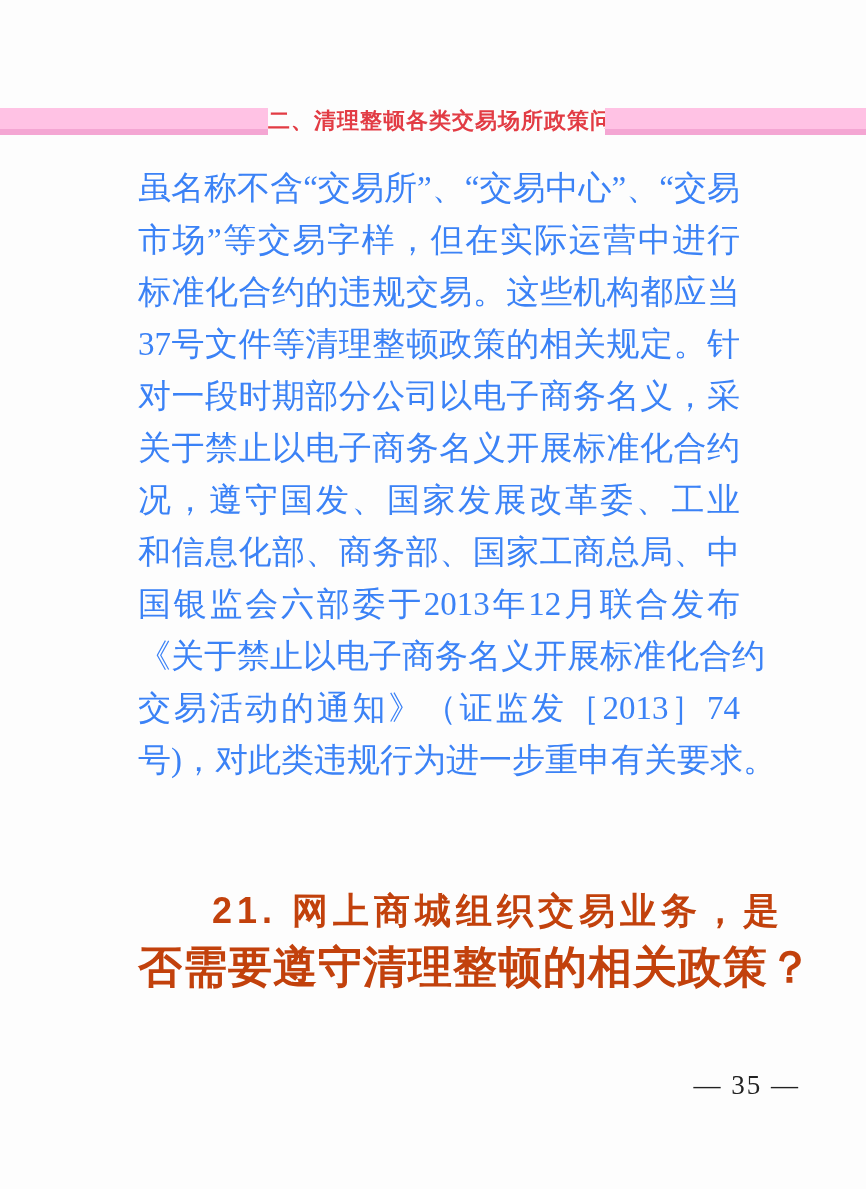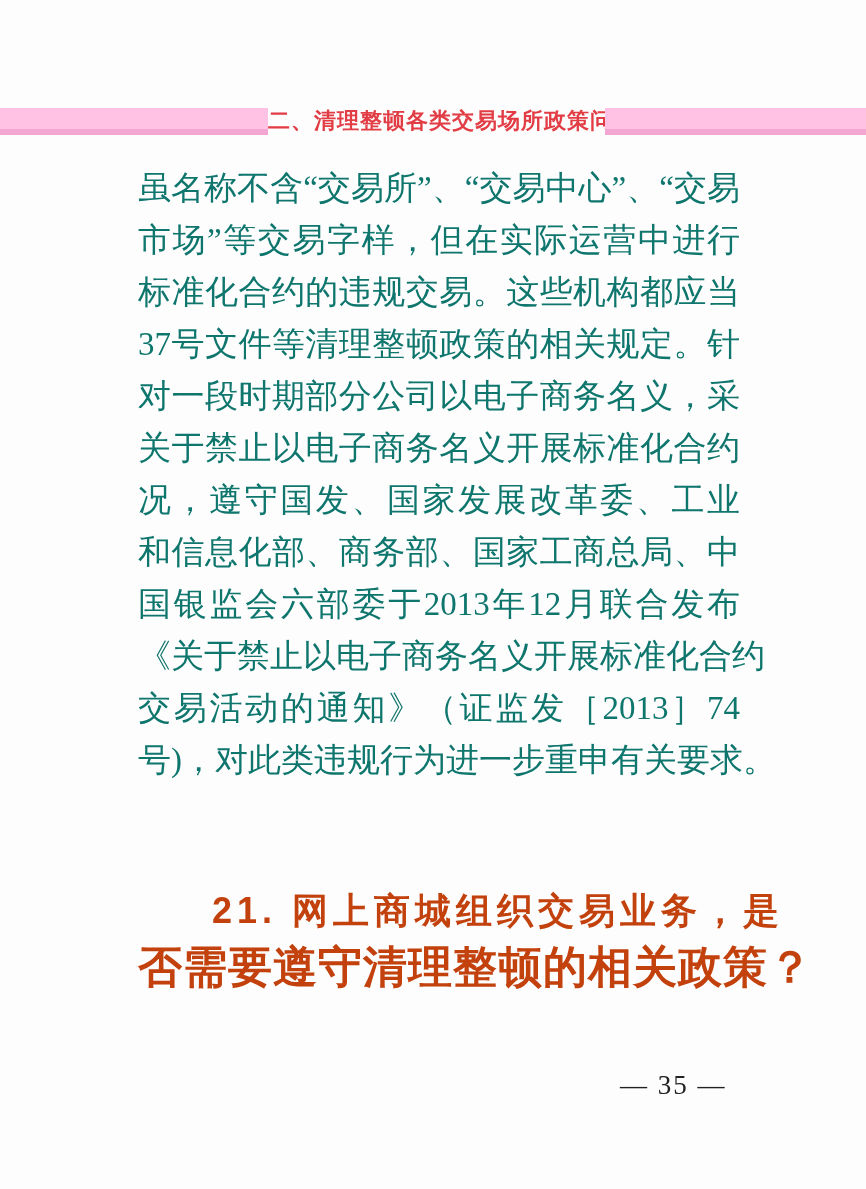--- a/index.html
+++ b/index.html
@@ -37,21 +37,21 @@
     color: #e23c44;
     white-space: nowrap;
   }
 
   
   .body-text {
     position: absolute;
     left: 138px;
     top: 162px;
     width: 602px;
-    color: #0f766e;
+    color: #3b82f6;
   }
   .body-line {
     font-size: 33px;
     height: 52px;
     line-height: 52px;
     white-space: nowrap;
     text-align: justify;
     text-align-last: justify;
     text-justify: inter-character;
   }
@@ -80,21 +80,21 @@
     letter-spacing: 1px;
     white-space: nowrap;
   }
 
   
   .page-number {
     position: absolute;
     top: 1070px;
     left: 620px;
     width: 180px;
-    text-align: left;
+    text-align: right;
     font-size: 27px;
     color: #222;
     letter-spacing: 2px;
     white-space: nowrap;
   }
 </style>
 </head>
 <body>
 
 <div class="page">

